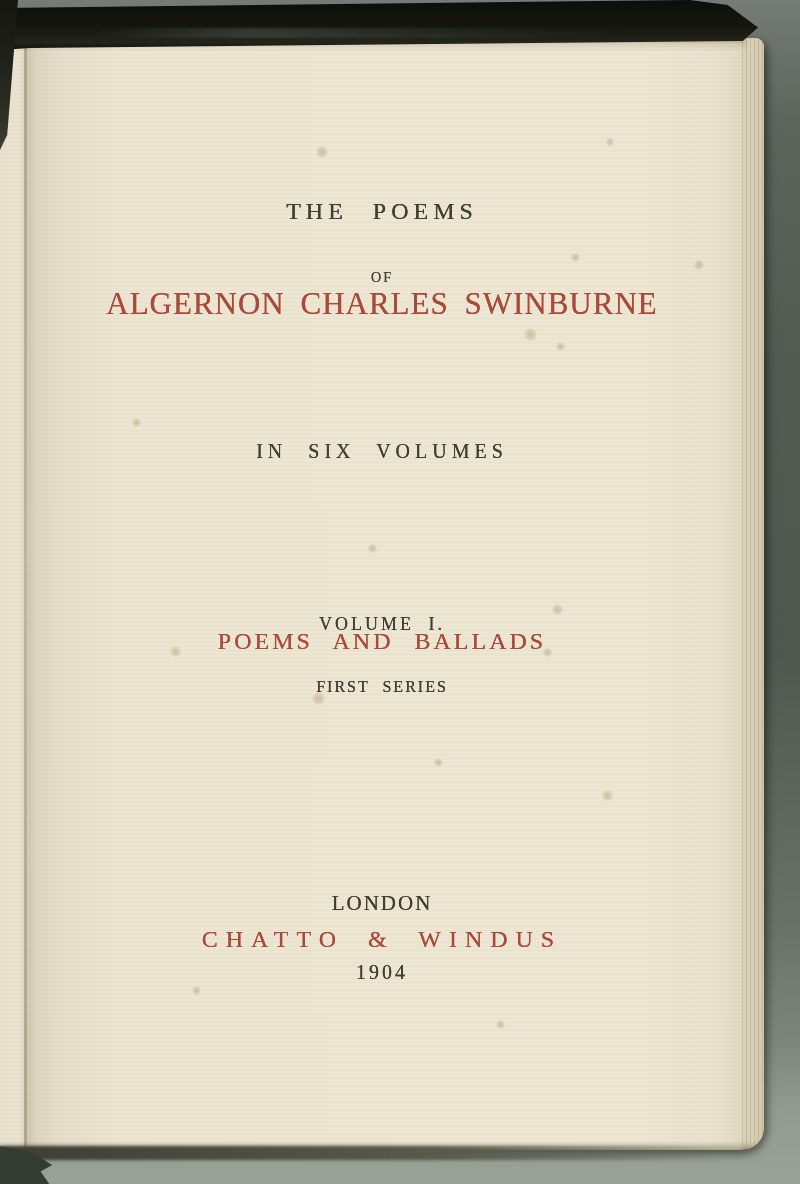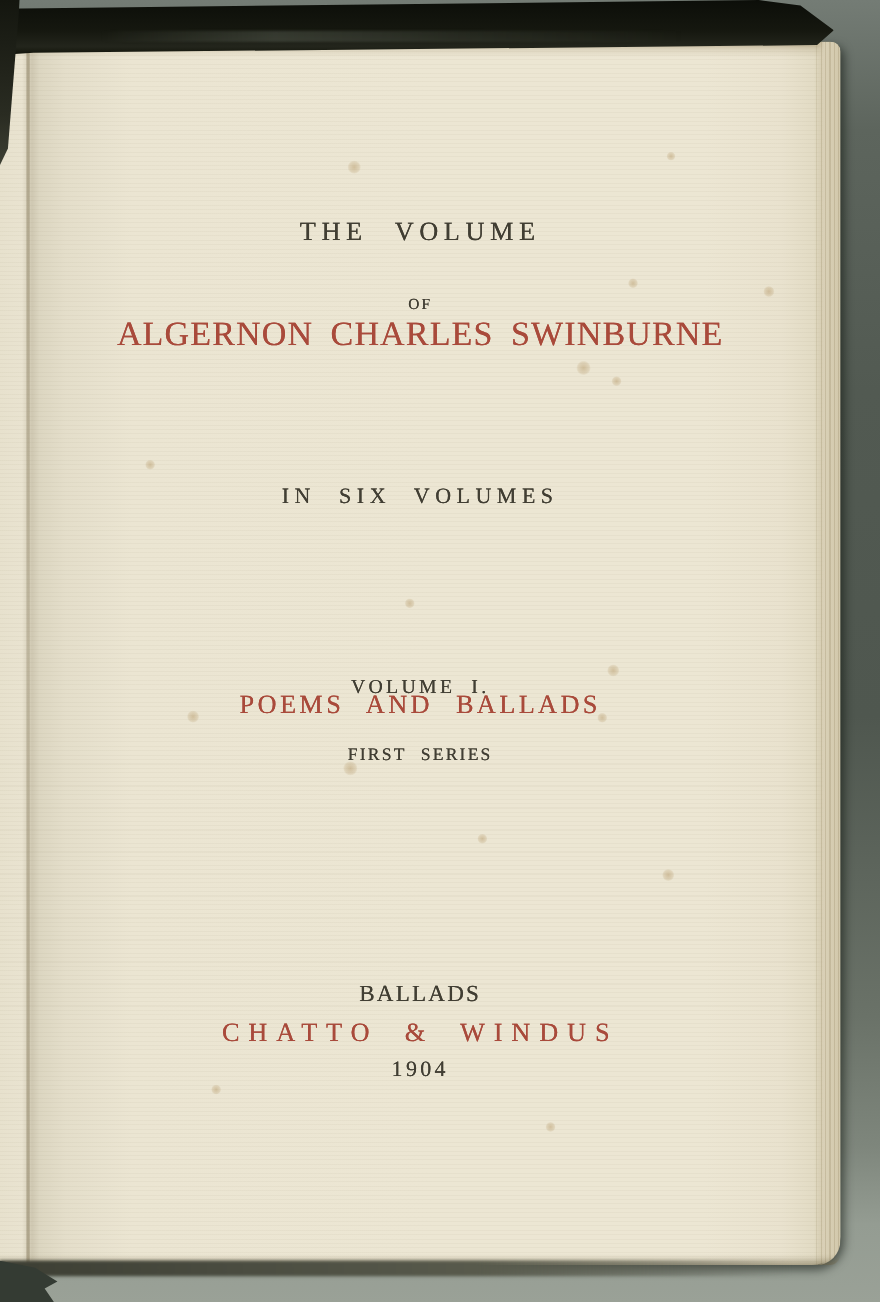--- a/index.html
+++ b/index.html
@@ -142,28 +142,28 @@
     <div class="spot" style="left:543px;top:610px;width:9px;height:9px;"></div>
     <div class="spot" style="left:170px;top:608px;width:11px;height:11px;"></div>
     <div class="spot" style="left:312px;top:654px;width:13px;height:13px;"></div>
     <div class="spot" style="left:434px;top:720px;width:9px;height:9px;"></div>
     <div class="spot" style="left:602px;top:752px;width:11px;height:11px;"></div>
     <div class="spot" style="left:694px;top:222px;width:10px;height:10px;"></div>
     <div class="spot" style="left:192px;top:948px;width:9px;height:9px;"></div>
     <div class="spot" style="left:496px;top:982px;width:9px;height:9px;"></div>
 
     <div class="textblock">
-      <div class="line l-series-title">THE VOLUME</div>
+      <div class="line l-series-title">THE POEMS</div>
       <div class="line l-of">OF</div>
       <div class="line l-author red">ALGERNON CHARLES SWINBURNE</div>
       <div class="line l-volumes">IN SIX VOLUMES</div>
       <div class="line l-volume">VOLUME I.</div>
       <div class="line l-voltitle red">POEMS AND BALLADS</div>
       <div class="line l-firstseries">FIRST SERIES</div>
-      <div class="line l-city">BALLADS</div>
+      <div class="line l-city">LONDON</div>
       <div class="line l-publisher red">CHATTO &amp; WINDUS</div>
       <div class="line l-year">1904</div>
     </div>
   </div>
 
   <div class="cover-top">
     <div class="sheen"></div>
   </div>
   <div class="spine-corner"></div>
 

